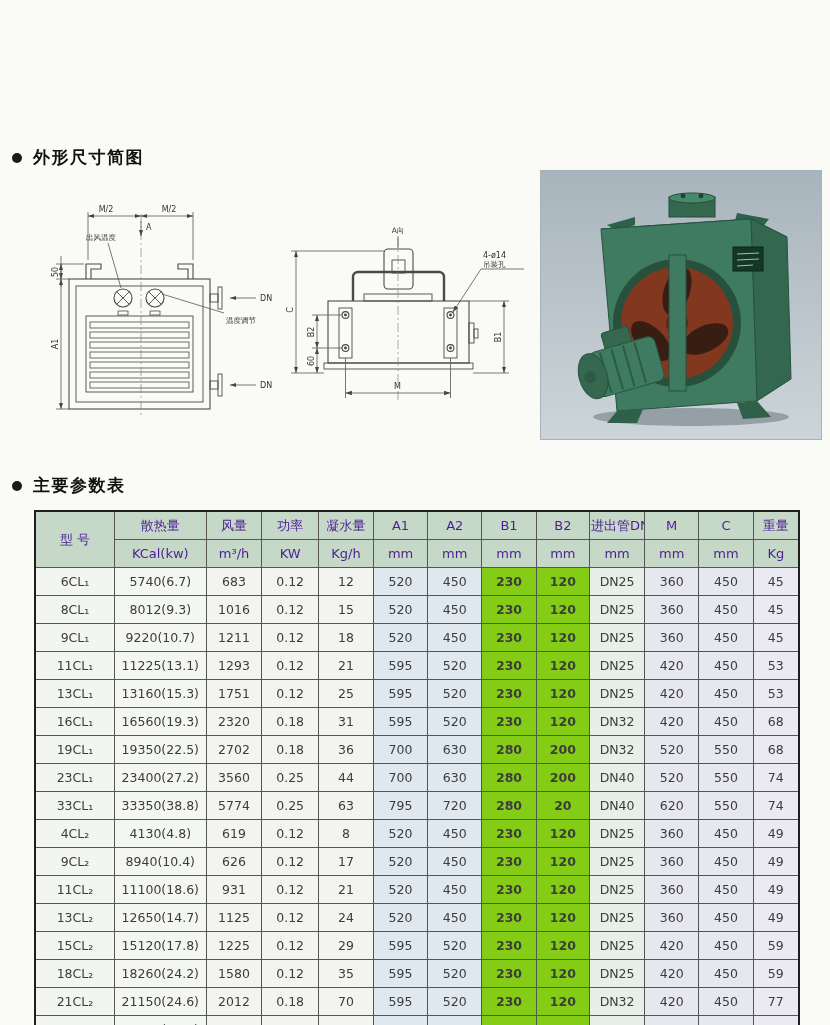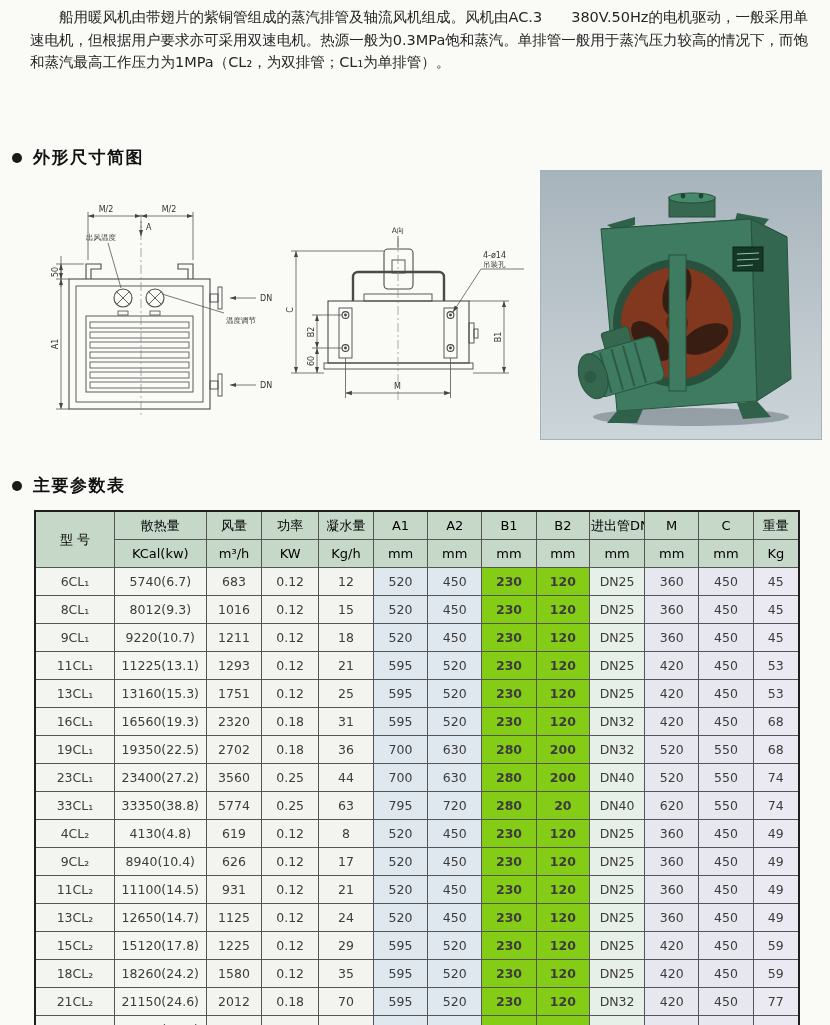--- a/index.html
+++ b/index.html
@@ -26,38 +26,37 @@
   svg text{font-family:"DejaVu Sans","Liberation Sans",sans-serif;fill:#333;}
   .dwg-label{font-size:8px;}
   .dwg-cjk{font-size:7.5px;}
 
   
   .table-wrap{position:absolute;left:34px;top:510px;width:766px;}
   table.params{width:100%;border-collapse:collapse;table-layout:fixed;
                border:2px solid #1f1f1f;background:#f2f4f0;}
   table.params th,table.params td{border:1px solid #555;text-align:center;
                overflow:hidden;white-space:nowrap;}
-  table.params th{background:var(--header_green);font-weight:normal;font-size:13px;color:#000000;height:25px;}
+  table.params th{background:var(--header_green);font-weight:normal;font-size:13px;color:#4c1d95;height:25px;}
   table.params td{font-size:12.5px;color:#3c3c3c;height:25px;}
   td.c0{background:#f2f5f0;color:#2e2e2e;}
   td.c1{background:#f4f6f2;}
   td.c2,td.c3,td.c4{background:#f3f4f0;}
   td.c5,td.c6{background:#dfe8ee;color:#4a4f55;}
   td.c7,td.c8{background:#84cc16;color:#4a4f55;font-weight:bold;}
   td.c9{background:#e6efe8;}
   td.c10,td.c11{background:#e7e7f0;color:#46464f;}
   td.c12{background:#ebeaf2;color:#46464f;}
 </style>
 </head>
 <body>
 
 <div class="page">
 
   <div class="intro">
-    <p>船用暖风机由带翅片的紫铜管组成的蒸汽排管及轴流风机组成。风机由AC.3　　380V.50Hz的电机驱动，一般采用单速电机，但根据用户要求亦可采用双速电机。热源一般为0.3MPa饱和蒸汽。单排管一般用于蒸汽压力较高的情况下，而饱和蒸汽最高工作压力为1MPa（CL₂，为双排管；CL₁为单排管）。</p>
   </div>
 
   <div class="sec-heading" id="h-dim">
     <span class="bullet"></span>
     <span class="txt">外形尺寸简图</span>
   </div>
 
   <svg class="fig" id="fig-front" width="250" height="250" viewBox="0 0 250 250">
     <defs>
       <marker id="arF" markerWidth="9" markerHeight="8" refX="8" refY="3.5" orient="auto-start-reverse">
@@ -470,21 +469,21 @@
             <td class="c6">450</td>
             <td class="c7">230</td>
             <td class="c8">120</td>
             <td class="c9">DN25</td>
             <td class="c10">360</td>
             <td class="c11">450</td>
             <td class="c12">49</td>
           </tr>
           <tr>
             <td class="c0">11CL₂</td>
-            <td class="c1">11100(14.5)</td>
+            <td class="c1">11100(18.6)</td>
             <td class="c2">931</td>
             <td class="c3">0.12</td>
             <td class="c4">21</td>
             <td class="c5">520</td>
             <td class="c6">450</td>
             <td class="c7">230</td>
             <td class="c8">120</td>
             <td class="c9">DN25</td>
             <td class="c10">360</td>
             <td class="c11">450</td>

